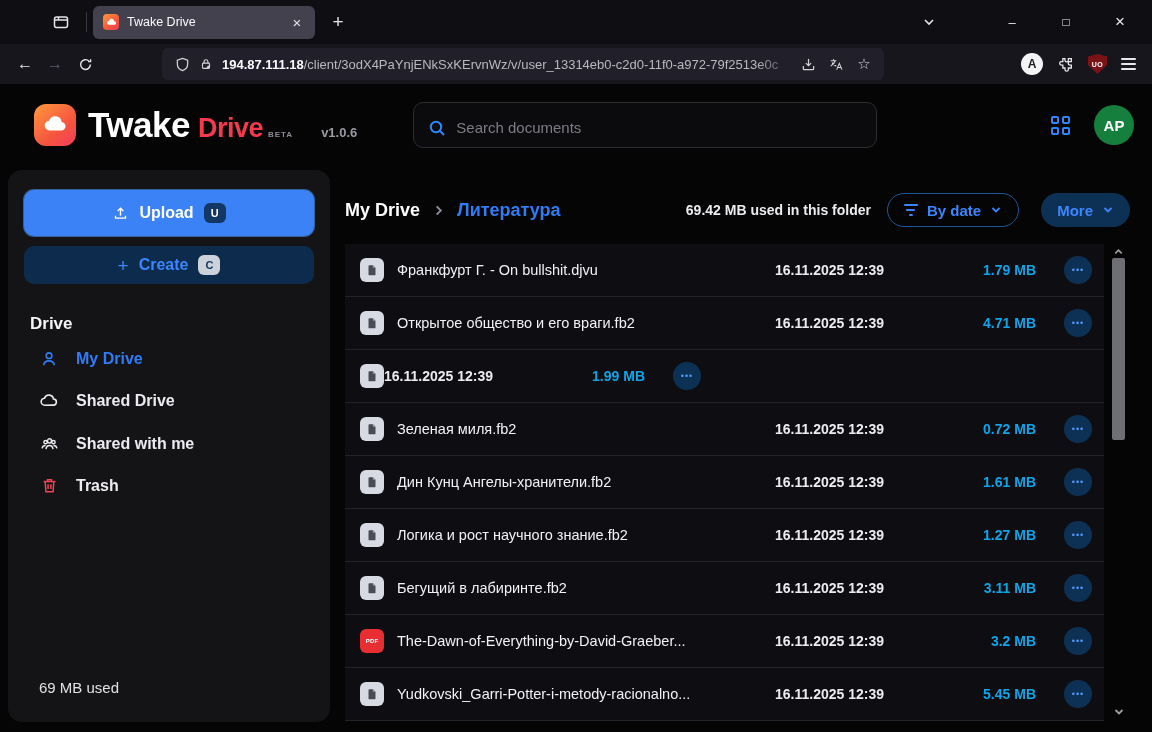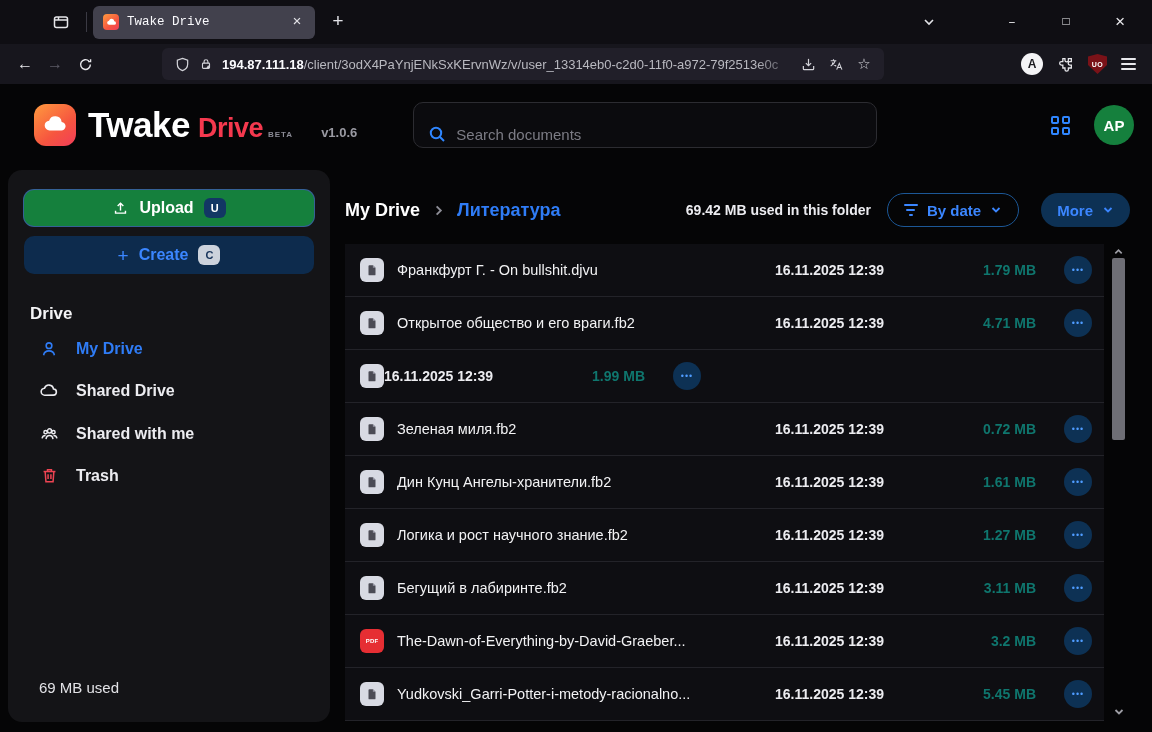--- a/index.html
+++ b/index.html
@@ -1,21 +1,21 @@
 <!DOCTYPE html>
 <html><head>
 <meta charset="utf-8">
 <style>
   * { margin:0; padding:0; box-sizing:border-box; }
   html,body { background:#000; }
   body { font-family:"Liberation Sans", sans-serif; }
   .screen { position:relative; width:1152px; height:732px; background:#0a090e; overflow:hidden; display:flex; flex-direction:column; }
 
   
-  .titlebar { height:44px; background:#0f0e13; display:flex; align-items:center; flex:none;font-family:Liberation Mono, monospace; }
+  .titlebar { height:44px; background:#0f0e13; display:flex; align-items:center; flex:none; }
   .fxview { width:34px; height:30px; margin-left:44px; display:flex; align-items:center; justify-content:center; border-radius:4px; color:#e6e6ea; }
   .tb-divider { width:1px; height:20px; background:#3b3a44; margin:0 6px 0 8px; }
   .tab { width:222px; height:33px; background:#42414d; border-radius:6px; display:flex; align-items:center; padding:0 8px 0 10px; color:#fbfbfe; }
   .tab-title { font-size:12.5px; flex:1; margin-left:8px; white-space:nowrap; overflow:hidden; }
   .tab-close { width:20px; height:20px; border-radius:4px; display:flex; align-items:center; justify-content:center; font-size:15px; color:#e3e3e8; cursor:default; }
   .newtab { width:30px; height:30px; margin-left:8px; display:flex; align-items:center; justify-content:center; font-size:19px; color:#e3e3e8; border-radius:4px; }
   .tb-right { margin-left:auto; display:flex; align-items:center; gap:26px; padding-right:18px; color:#e3e3e8; }
   .win-btn { width:28px; height:28px; display:flex; align-items:center; justify-content:center; font-size:13px; color:#eaeaee; }
   .win-btn.max { font-size:12px; }
   .win-btn.close { font-size:17px; }
@@ -41,33 +41,33 @@
 
   
   .app { flex:1; background:#050506; display:flex; flex-direction:column; }
   .app-header { height:82px; display:flex; align-items:center; flex:none; }
   .logo-sq { width:42px; height:42px; border-radius:12px; margin-left:34px; background:linear-gradient(140deg,#ff9a3e 0%,#f6563f 60%,#f23d59 100%); display:flex; align-items:center; justify-content:center; }
   .brand { display:flex; align-items:baseline; margin-left:12px; }
   .brand .b1 { color:#fff; font-size:35px; font-weight:800; letter-spacing:-.5px; }
   .brand .b2 { color:#f5394e; font-size:27px; font-weight:800; margin-left:8px; letter-spacing:-.5px; }
   .brand .beta { color:#8b8b95; font-size:8px; font-weight:700; letter-spacing:1px; margin-left:5px; }
   .brand .ver { color:#9a9aa2; font-size:13px; font-weight:700; margin-left:28px; }
-  .search-wrap { width:464px; height:46px; margin-left:56px; background:#0b0b0e; border:1px solid #2c2c31; border-radius:10px; display:flex; align-items:flex-end; padding:4px 14px; }
+  .search-wrap { width:464px; height:46px; margin-left:56px; background:#0b0b0e; border:1px solid #2c2c31; border-radius:10px; display:flex; align-items:flex-start; padding:16px 14px; }
   .search-wrap input { flex:1; background:transparent; border:none; outline:none; color:#e8e8ec; font-size:15px; margin-left:10px; font-family:"Liberation Sans",sans-serif; }
   .search-wrap input::placeholder { color:#7c7c85; }
   .hdr-right { margin-left:auto; display:flex; align-items:center; gap:24px; padding-right:18px; }
   .grid-icon { display:grid; grid-template-columns:8px 8px; grid-template-rows:8px 8px; gap:3px; }
   .grid-icon i { display:block; border:2px solid #2f86ff; border-radius:2px; }
   .avatar { width:40px; height:40px; border-radius:50%; background:#15803d; color:#fff; font-weight:700; font-size:15px; display:flex; align-items:center; justify-content:center; }
 
   
   .app-body { flex:1; display:flex; padding:4px 0 10px 8px; gap:15px; min-height:0; }
 
   .sidebar { width:322px; flex:none; background:#141417; border-radius:14px; display:flex; flex-direction:column; padding:20px 16px 26px; }
-  .btn-upload { height:36px; border-radius:10px; background:#15803d; box-shadow:0 0 0 1px rgba(80,160,255,.55); display:flex; align-items:center; justify-content:center; gap:10px; color:#fff; font-size:16px; font-weight:700; border:none; cursor:default; font-family:inherit; }
+  .btn-upload { height:46px; border-radius:10px; background:#3b82f6; box-shadow:0 0 0 1px rgba(80,160,255,.55); display:flex; align-items:center; justify-content:center; gap:10px; color:#fff; font-size:16px; font-weight:700; border:none; cursor:default; font-family:inherit; }
   .btn-create { height:38px; border-radius:10px; background:#0d2b4d; margin-top:10px; display:flex; align-items:center; justify-content:center; gap:10px; color:#3b86ff; font-size:16px; font-weight:700; border:none; cursor:default; font-family:inherit; }
   .kbd { min-width:22px; height:20px; padding:0 5px; border-radius:6px; display:flex; align-items:center; justify-content:center; font-size:11px; font-weight:700; }
   .kbd.dark { background:#123764; color:#fff; }
   .kbd.light { background:#ccd2dc; color:#16325a; }
   .plus-glyph { font-size:19px; font-weight:400; line-height:1; }
   .side-section { color:#f4f4f6; font-size:17px; font-weight:700; margin:30px 0 4px 6px; }
   .side-item { display:flex; align-items:center; gap:16px; padding:11px 6px 11px 14px; color:#ececf0; font-size:16px; font-weight:600; border-radius:8px; cursor:default; }
   .side-item .s-ic { width:22px; display:flex; justify-content:center; }
   .side-item.active { color:#2f7cf6; }
   .side-usage { margin-top:auto; color:#e2e2e6; font-size:15px; margin-left:15px; }
@@ -87,21 +87,21 @@
 
   .file-list { margin-top:16px; flex:1; position:relative; min-height:0; }
   .rows { margin-right:26px; }
   .file-row { height:53px; display:flex; align-items:center; border-bottom:1px solid #232329; background:#0e0e12; padding:0 12px 0 15px; }
   .file-row:first-child { border-top:none; }
   .file-icon { width:24px; height:24px; border-radius:6px; background:#d8dae3; display:flex; align-items:center; justify-content:center; flex:none; }
   .file-icon.pdf { background:#e62e33; }
   .file-icon .pdf-glyph { color:#fff; font-size:6px; font-weight:700; letter-spacing:.2px; }
   .file-name { flex:1; margin-left:13px; color:#f2f2f4; font-size:14.5px; white-space:nowrap; overflow:hidden; text-overflow:ellipsis; }
   .file-date { width:165px; color:#ececf0; font-size:14px; font-weight:600; flex:none; }
-  .file-size { width:96px; text-align:right; color:#0f766e; font-size:14px; font-weight:600; flex:none; }
+  .file-size { width:96px; text-align:right; color:#0ea5e9; font-size:14px; font-weight:600; flex:none; }
   .more-btn { width:28px; height:28px; margin-left:28px; border-radius:50%; background:#0d3154; border:none; color:#4f9cff; display:flex; align-items:center; justify-content:center; flex:none; cursor:default; }
   .more-btn span { font-size:9px; letter-spacing:1px; line-height:1; }
 
   .scrollbar { position:absolute; top:0; right:4px; bottom:0; width:14px; }
   .sb-up { position:absolute; top:2px; left:1px; color:#9d9da4; }
   .sb-thumb { position:absolute; top:14px; left:0; width:13px; height:182px; background:#6e6e75; border-radius:2px; }
   .sb-down { position:absolute; bottom:4px; left:1px; color:#9d9da4; }
 
   svg { display:block; }
 </style>

